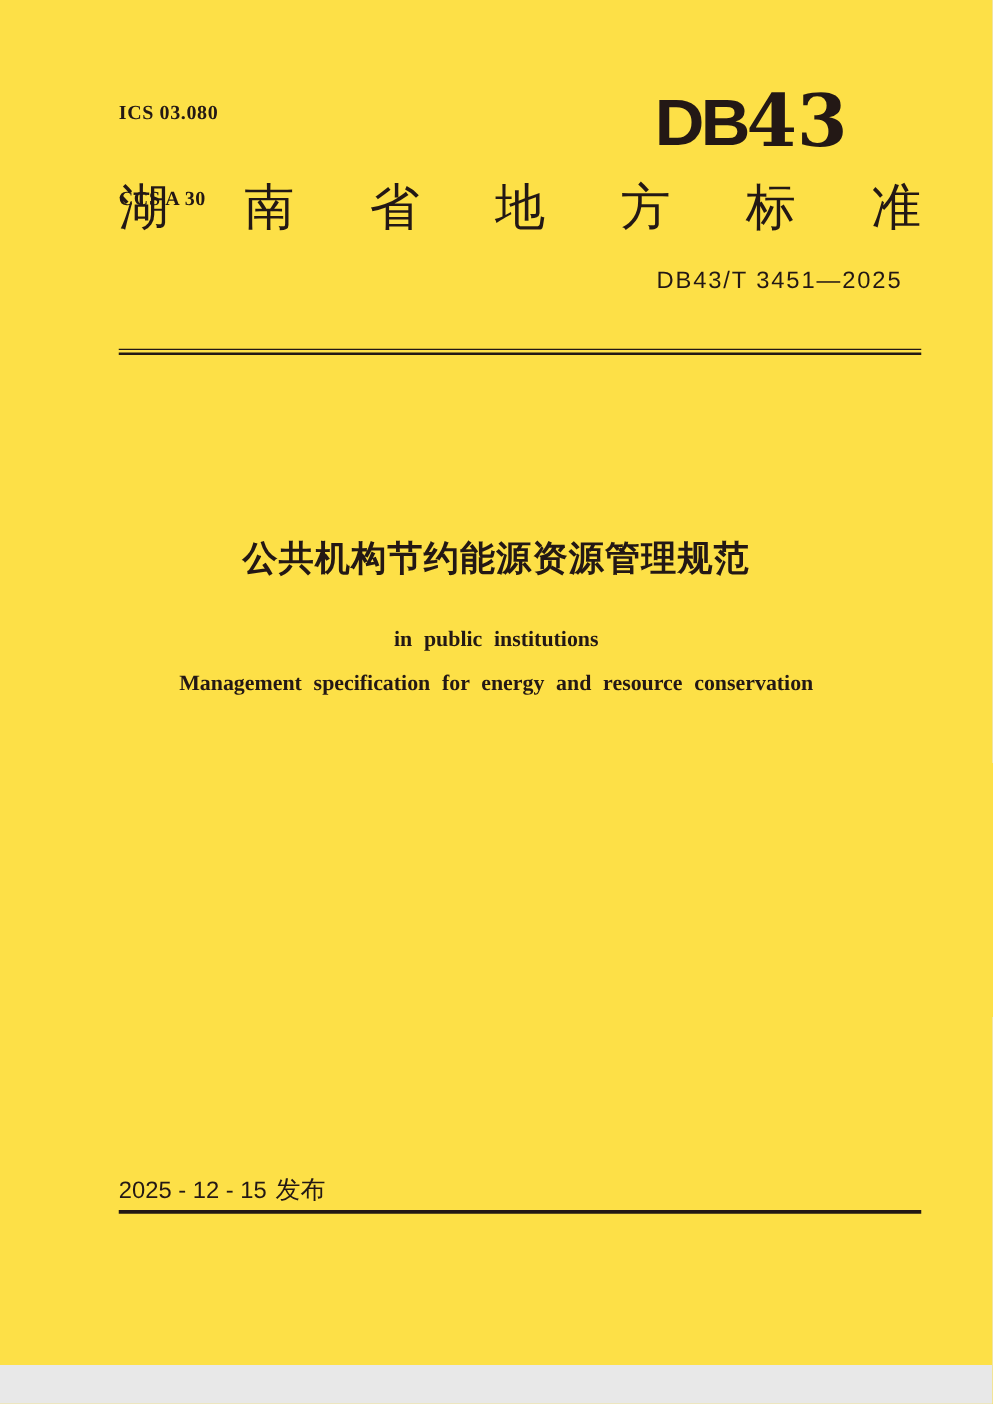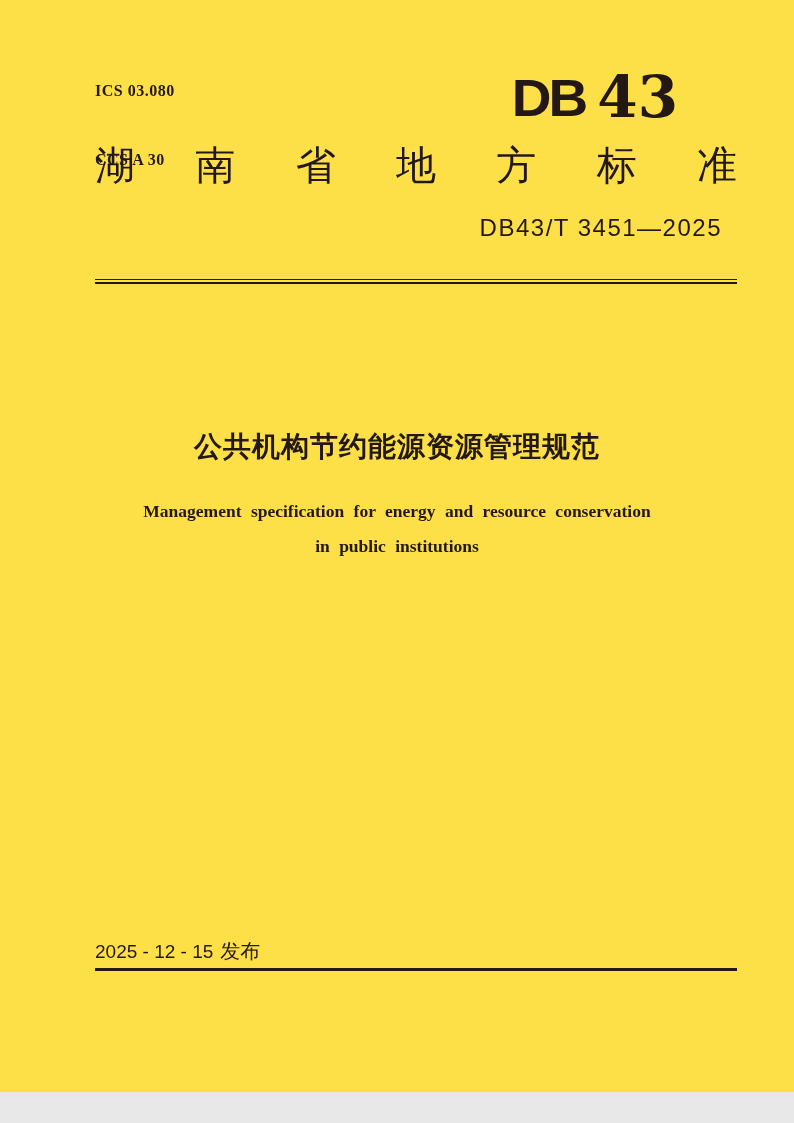--- a/index.html
+++ b/index.html
@@ -40,21 +40,20 @@
     font-weight: 900;
     font-size: 55px;
     letter-spacing: -3px;
     transform: scaleY(0.95);
     display: inline-block;
   }
   .logo-num {
     font-family: "DejaVu Serif", serif;
     font-weight: 700;
     font-size: 58px;
-    margin-left: 12px;
   }
 
   
   .category {
     position: absolute;
     left: 95px;
     top: 143px;
     width: 642px;
     font-family: "Liberation Serif", serif;
     font-weight: 500;
@@ -62,21 +61,21 @@
     line-height: 1.15;
     text-align: justify;
     text-align-last: justify;
   }
 
   .std-number {
     position: absolute;
     top: 214px;
     right: 72px;
     font-family: "Liberation Sans", sans-serif;
-    font-size: 24px;
+    font-size: 19px;
     font-weight: 400;
     letter-spacing: 1.5px;
   }
 
   .rule-top {
     position: absolute;
     left: 95px;
     top: 279px;
     width: 642px;
     height: 1.5px;
@@ -166,22 +165,22 @@
 
   <div class="category">湖南省地方标准</div>
 
   <div class="std-number">DB43/T 3451—2025</div>
 
   <div class="rule-top"></div>
 
   <h1 class="title-cn">公共机构节约能源资源管理规范</h1>
 
   <div class="title-en">
+    <div>in public institutions</div>
     <div>Management specification for energy and resource conservation</div>
-    <div>in public institutions</div>
   </div>
 
   <div class="dates-row">
     <div>
       <span>2025 - 12 - 15</span><span class="date-label">发布</span>
     </div>
   </div>
 
   <div class="rule-bottom"></div>
 

